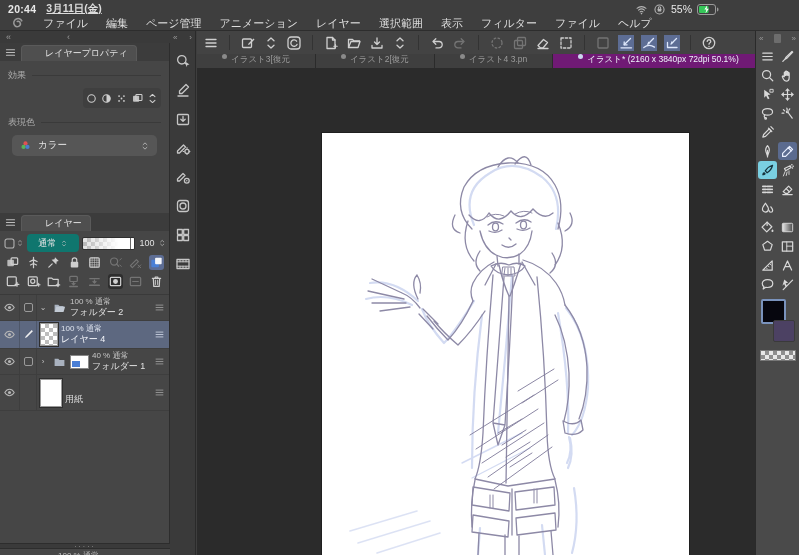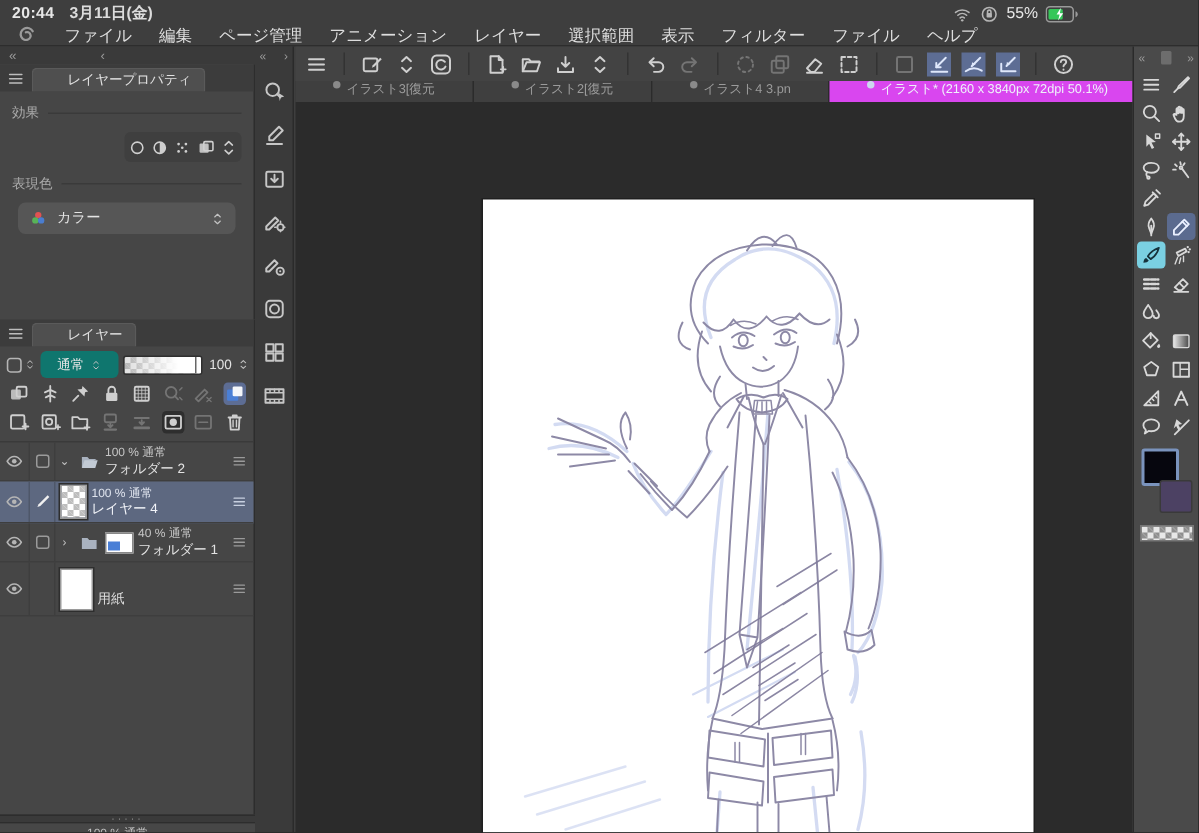--- a/index.html
+++ b/index.html
@@ -3,21 +3,21 @@
 <meta charset="utf-8">
 <style>
   * { margin:0; padding:0; box-sizing:border-box; }
   html,body { background:#222; }
   body { font-family:"Liberation Sans","DejaVu Sans",sans-serif; }
   #root { position:relative; width:799px; height:555px; background:#3e3e3e; overflow:hidden; color:#ddd; }
 
   
   .statusbar { position:absolute; left:0; top:0; width:727px; height:16px; display:flex; align-items:center; padding:2px 8px 0 8px; font-size:10.5px; color:#e8e8e8; }
   .statusbar .time { font-weight:bold; letter-spacing:.3px; }
-  .statusbar .date { margin-left:10px; font-weight:bold; color:#dcdcdc; }
+  .statusbar .date { margin-left:10px; font-weight:bold; color:#dcdcdc;text-decoration:underline; }
   .statusbar .right { margin-left:auto; display:flex; align-items:center; gap:5px; }
   .sicon { width:13px; height:13px; color:#b5b5b5; display:inline-flex; }
   .menubar { position:absolute; left:0; top:16px; width:799px; height:15px; display:flex; align-items:flex-start; gap:18px; padding:0 10px; font-size:11px; color:#dedede; }
   .applogo { width:15px; height:15px; color:#9a9a9a; }
   .menu-item { cursor:default; white-space:nowrap; }
   .hdr-sep { position:absolute; left:0; top:30px; width:799px; height:1px; background:#2d2d2d; }
 
   
   .collapse-strip { position:absolute; left:0; top:31px; width:170px; height:12px; background:#3a3a3a; color:#9a9a9a; font-size:9px; display:flex; align-items:center; padding:0 6px; gap:56px; }
   .panel { position:absolute; left:0; width:170px; background:#464646; border-right:1px solid #2d2d2d; }
@@ -84,21 +84,21 @@
   .dock-handle { height:12px; display:flex; align-items:center; justify-content:space-between; padding:0 3px; color:#9a9a9a; font-size:8px; }
   .dock-icons { display:flex; flex-direction:column; align-items:center; gap:13px; padding-top:10px; }
   .dock-icons .icn { width:16px; height:16px; color:#c6c6c6; }
 
   
   .commandbar { position:absolute; left:197px; top:31px; width:558px; height:23px; background:#434343; display:flex; align-items:center; padding:0 6px; gap:7px; }
   .commandbar .icn { width:16px; height:16px; }
   .tabbar { position:absolute; left:197px; top:54px; width:558px; height:14px; background:#333; display:flex; align-items:stretch; }
   .tab { display:flex; align-items:flex-start; gap:4px; padding:0 25px; background:#3f3f3f; color:#9b9b9b; font-size:8.5px; border-right:1px solid #2b2b2b; white-space:nowrap; }
   .tab .dot { width:5px; height:5px; border-radius:50%; background:#8a8a8a; flex:none; }
-  .tab.active { background:#d946ef; color:#eef2fa; }
+  .tab.active { background:#701a75; color:#eef2fa; }
   .tab.active .dot { background:#ccd7ee; }
   .tab-chevron { margin-left:auto; width:14px; color:#b0b0b0; display:flex; align-items:center; justify-content:center; }
   .viewport { position:absolute; left:197px; top:68px; width:558px; height:487px; background:#2b2b2b; }
   .page { position:absolute; left:125px; top:65px; width:367px; height:422px; background:#fff; box-shadow:0 0 0 1px #1f1f1f; overflow:hidden; }
 
   
   .tools { position:absolute; right:0; top:31px; width:44px; height:524px; background:#4a4a4a; border-left:1px solid #2a2a2a; }
   .tools-handle { height:14px; display:flex; align-items:center; justify-content:space-between; padding:0 3px; color:#9a9a9a; font-size:8px; }
   .tools-handle .thumbbar { width:7px; height:9px; background:#6d6d6d; border-radius:1px; }
   .tool-grid { display:flex; flex-direction:column; gap:1px; padding:2px 2px; }

